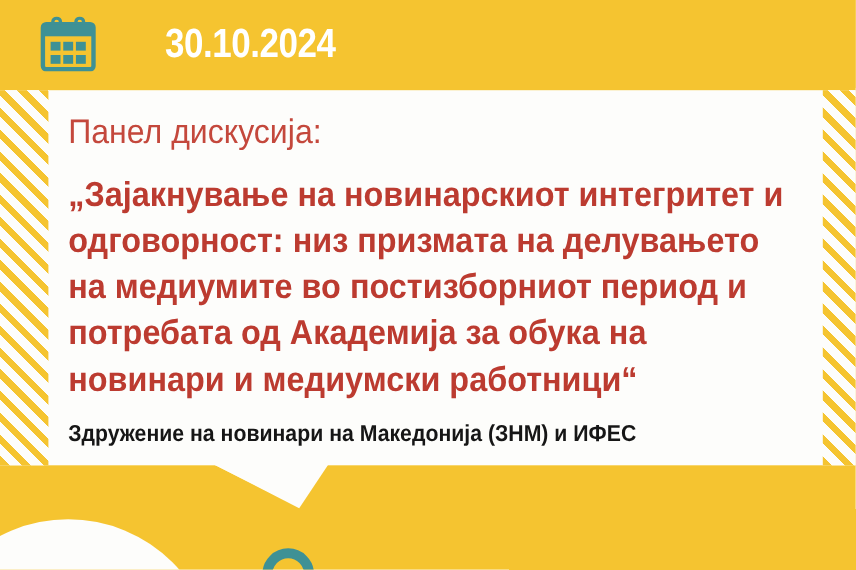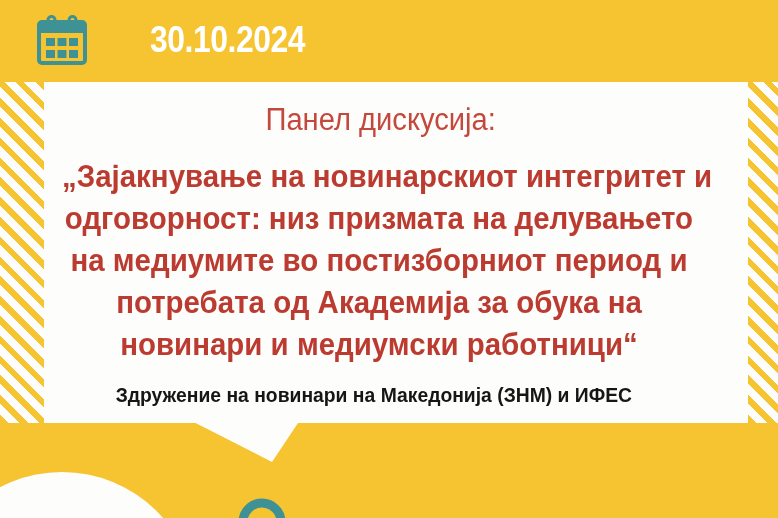--- a/index.html
+++ b/index.html
@@ -67,21 +67,20 @@
 
   
   .card {
     position: absolute;
     left: 0;
     top: 82px;
     width: 778px;
     height: 341px;
     background: #fdfdfb;
     z-index: 4;
-    text-align: center;
   }
 
   .stripes {
     position: absolute;
     top: 0;
     height: 341px;
     background-image: repeating-linear-gradient(
         45deg,
         #F5C430 0px,
         #F5C430 6px,

